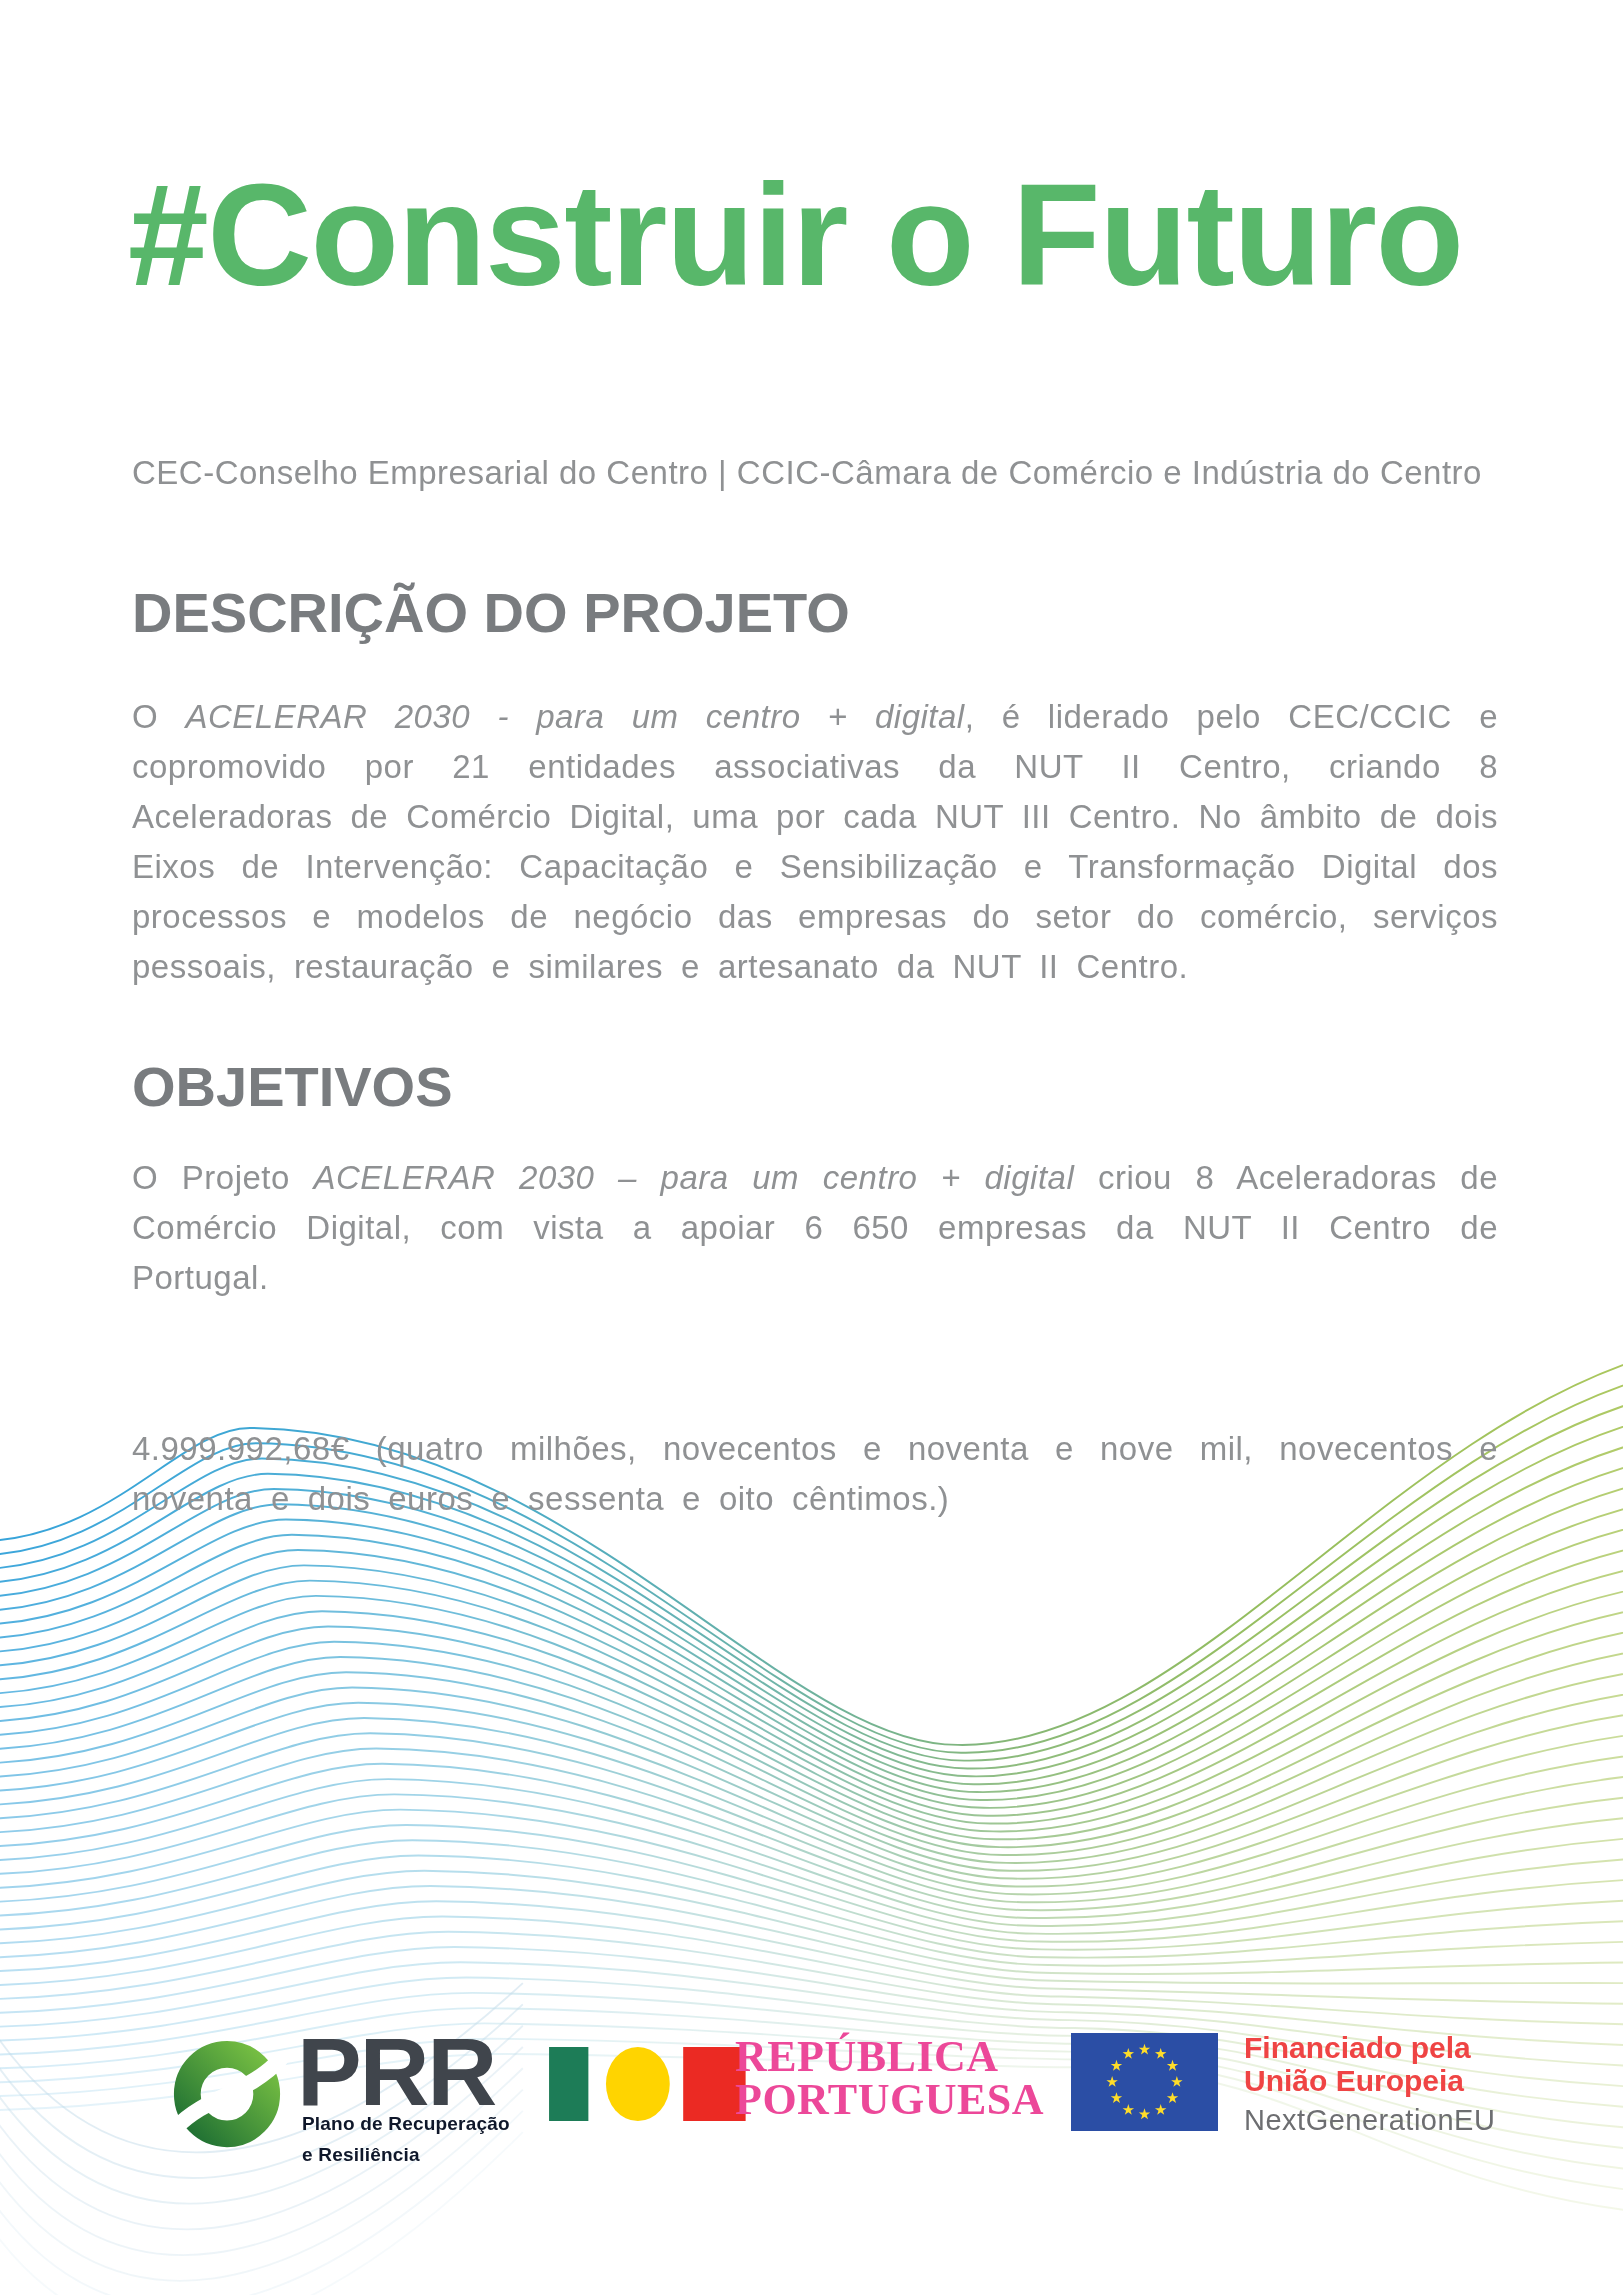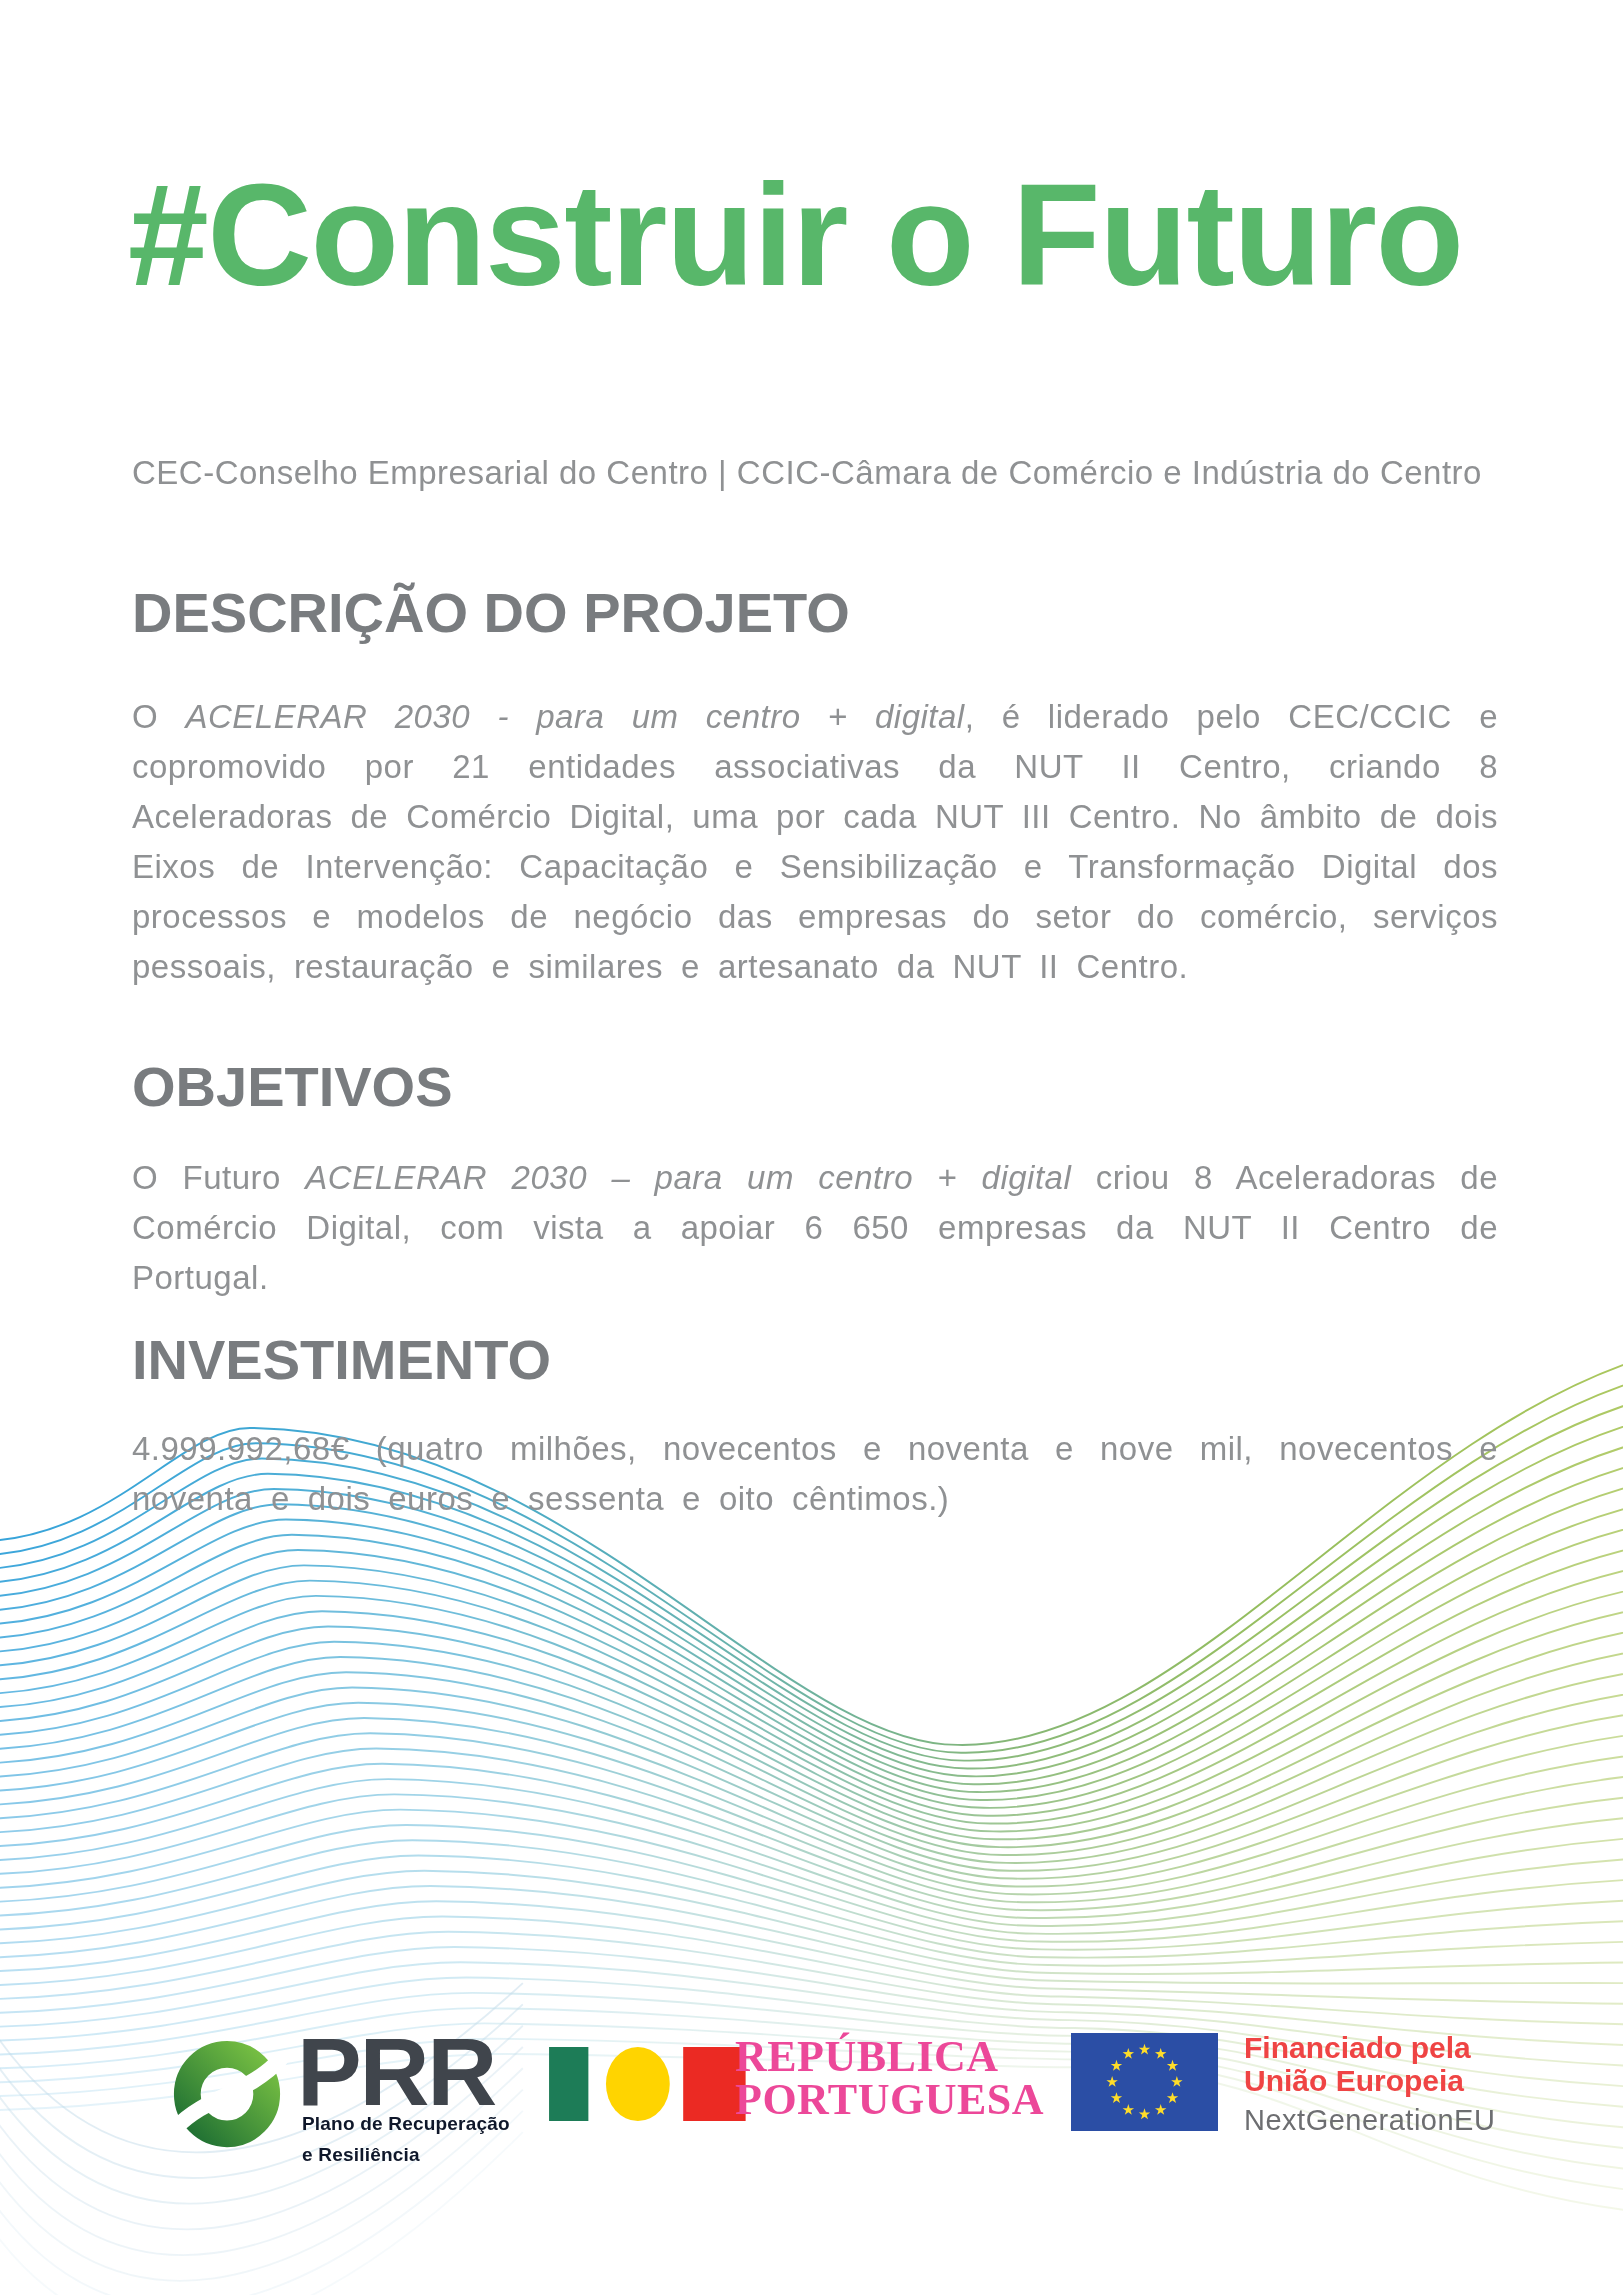--- a/index.html
+++ b/index.html
@@ -104,23 +104,22 @@
   </svg>
 
   <div class="txt title">#Construir o Futuro</div>
 
   <div class="txt body" id="p-entidade"><span>CEC-Conselho Empresarial do Centro | CCIC-Câmara de Comércio e Indústria do Centro</span><span class="em"></span><span></span></div>
 
   <div class="txt heading" id="h-descricao">DESCRIÇÃO DO PROJETO</div>
   <div class="txt body justify" id="p-descricao"><span>O </span><span class="em">ACELERAR 2030 - para um centro + digital</span><span>, é liderado pelo CEC/CCIC e copromovido por 21 entidades associativas da NUT II Centro, criando 8 Aceleradoras de Comércio Digital, uma por cada NUT III Centro. No âmbito de dois Eixos de Intervenção: Capacitação e Sensibilização e Transformação Digital dos processos e modelos de negócio das empresas do setor do comércio, serviços pessoais,  restauração e similares e artesanato da NUT II Centro.</span></div>
 
   <div class="txt heading" id="h-objetivos">OBJETIVOS</div>
-  <div class="txt body justify" id="p-objetivos"><span>O Futuro </span><span class="em">ACELERAR 2030 – para um centro  + digital</span><span> criou 8 Aceleradoras de Comércio Digital, com vista a apoiar 6 650 empresas da NUT II Centro de Portugal.</span></div>
+  <div class="txt body justify" id="p-objetivos"><span>O Projeto </span><span class="em">ACELERAR 2030 – para um centro  + digital</span><span> criou 8 Aceleradoras de Comércio Digital, com vista a apoiar 6 650 empresas da NUT II Centro de Portugal.</span></div>
 
-  <div class="txt heading" id="h-investimento">INVESTIMENTO</div>
   <div class="txt body justify" id="p-investimento"><span>4.999.992,68€ (quatro milhões, novecentos e noventa e nove mil, novecentos e noventa e dois euros e sessenta e oito cêntimos.)</span><span class="em"></span><span></span></div>
 
   <svg class="prr-icon" width="130" height="120" viewBox="0 0 280 260">
     <defs>
       <linearGradient id="prrG" x1="0" y1="1" x2="1" y2="0">
         <stop offset="0" stop-color="#1e6f33"></stop>
         <stop offset="1" stop-color="#79c143"></stop>
       </linearGradient>
     </defs>
     <circle cx="140" cy="128" r="86" fill="none" stroke="url(#prrG)" stroke-width="58"></circle>

